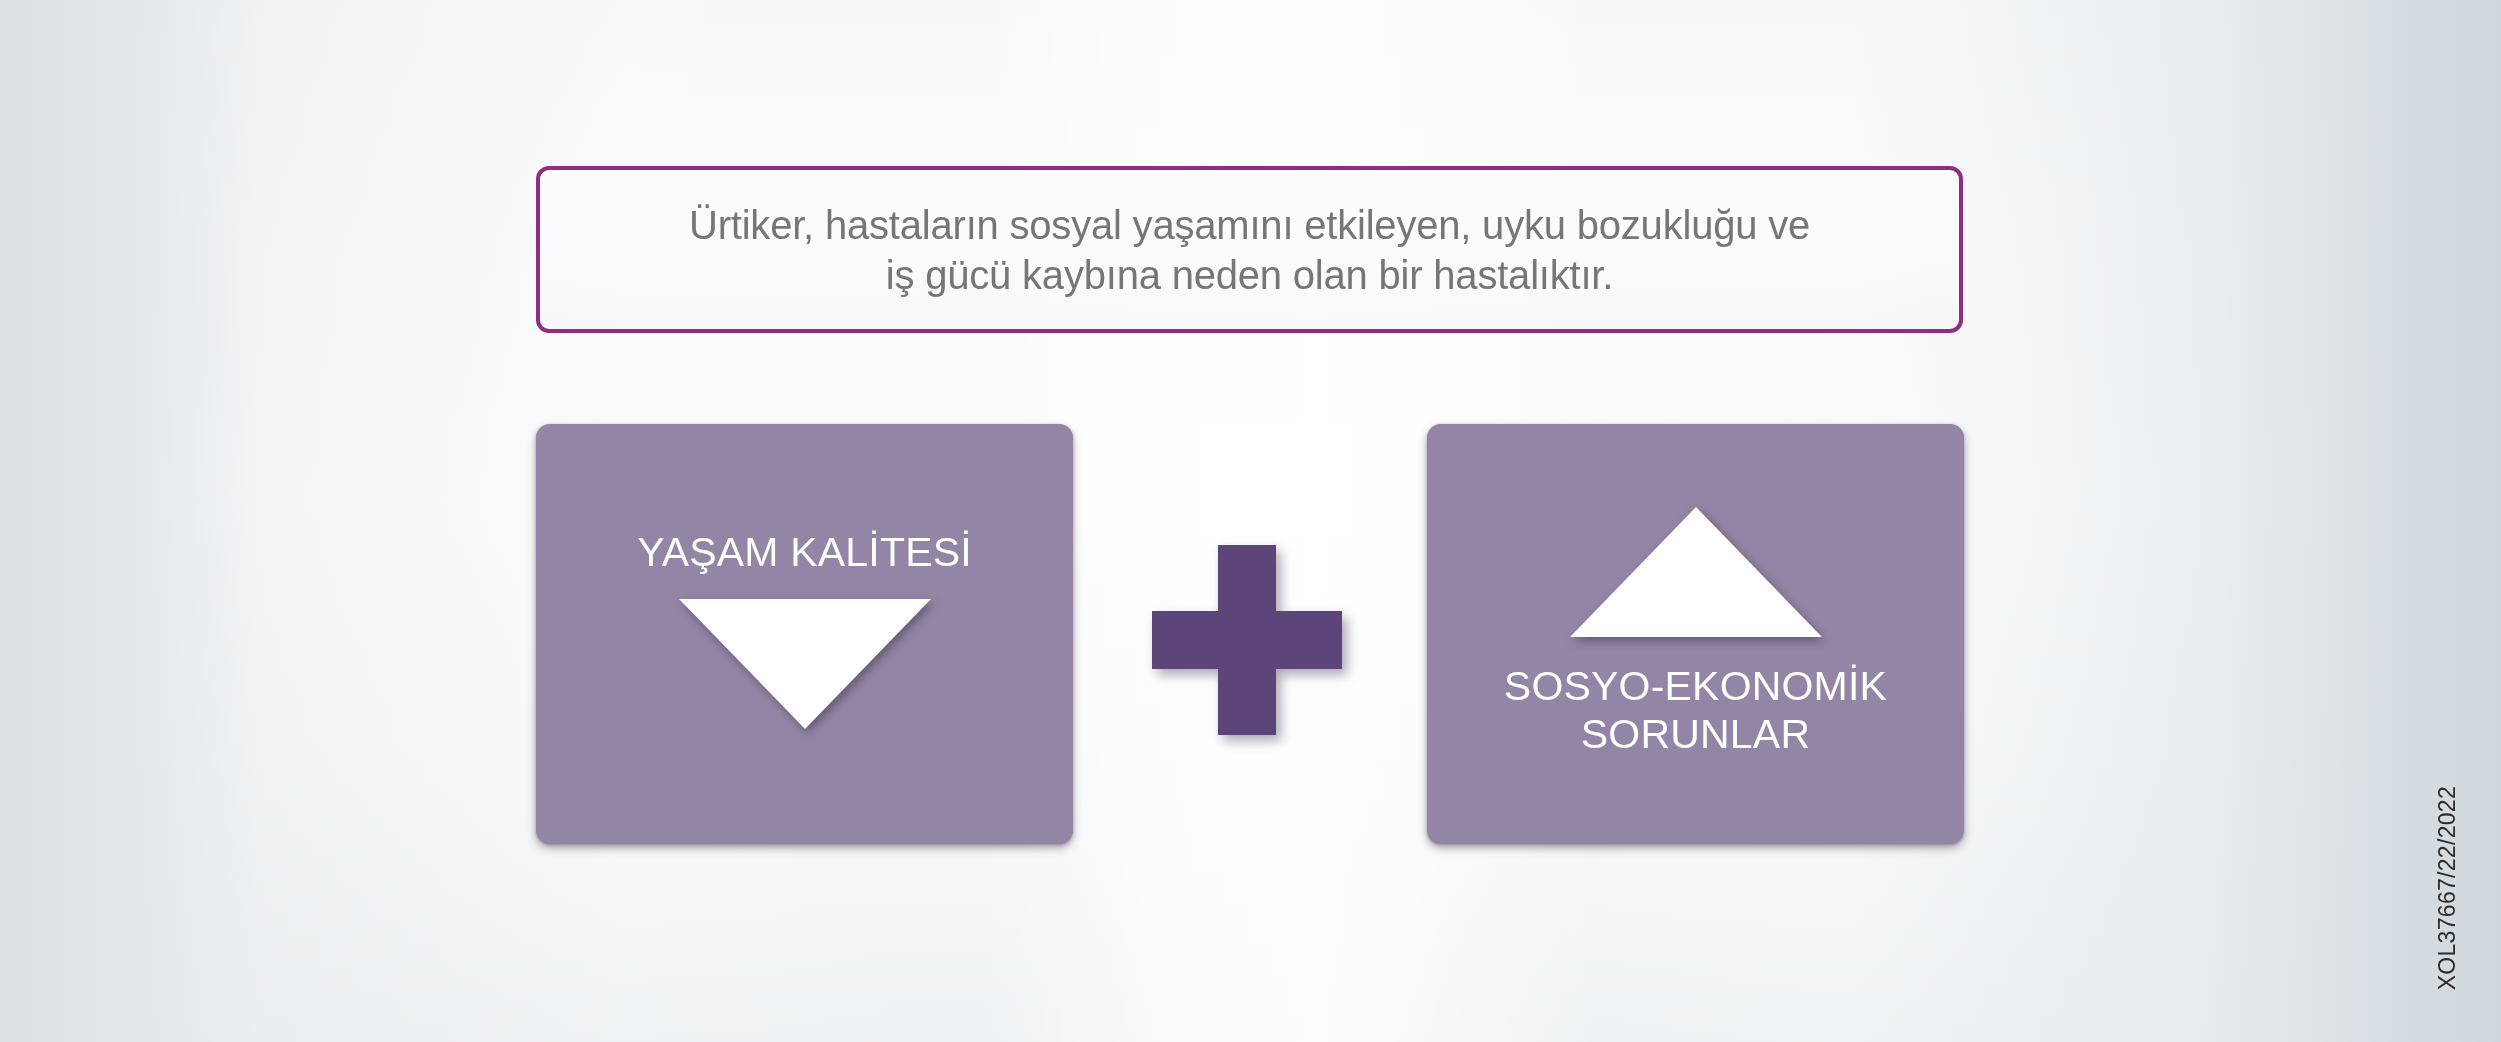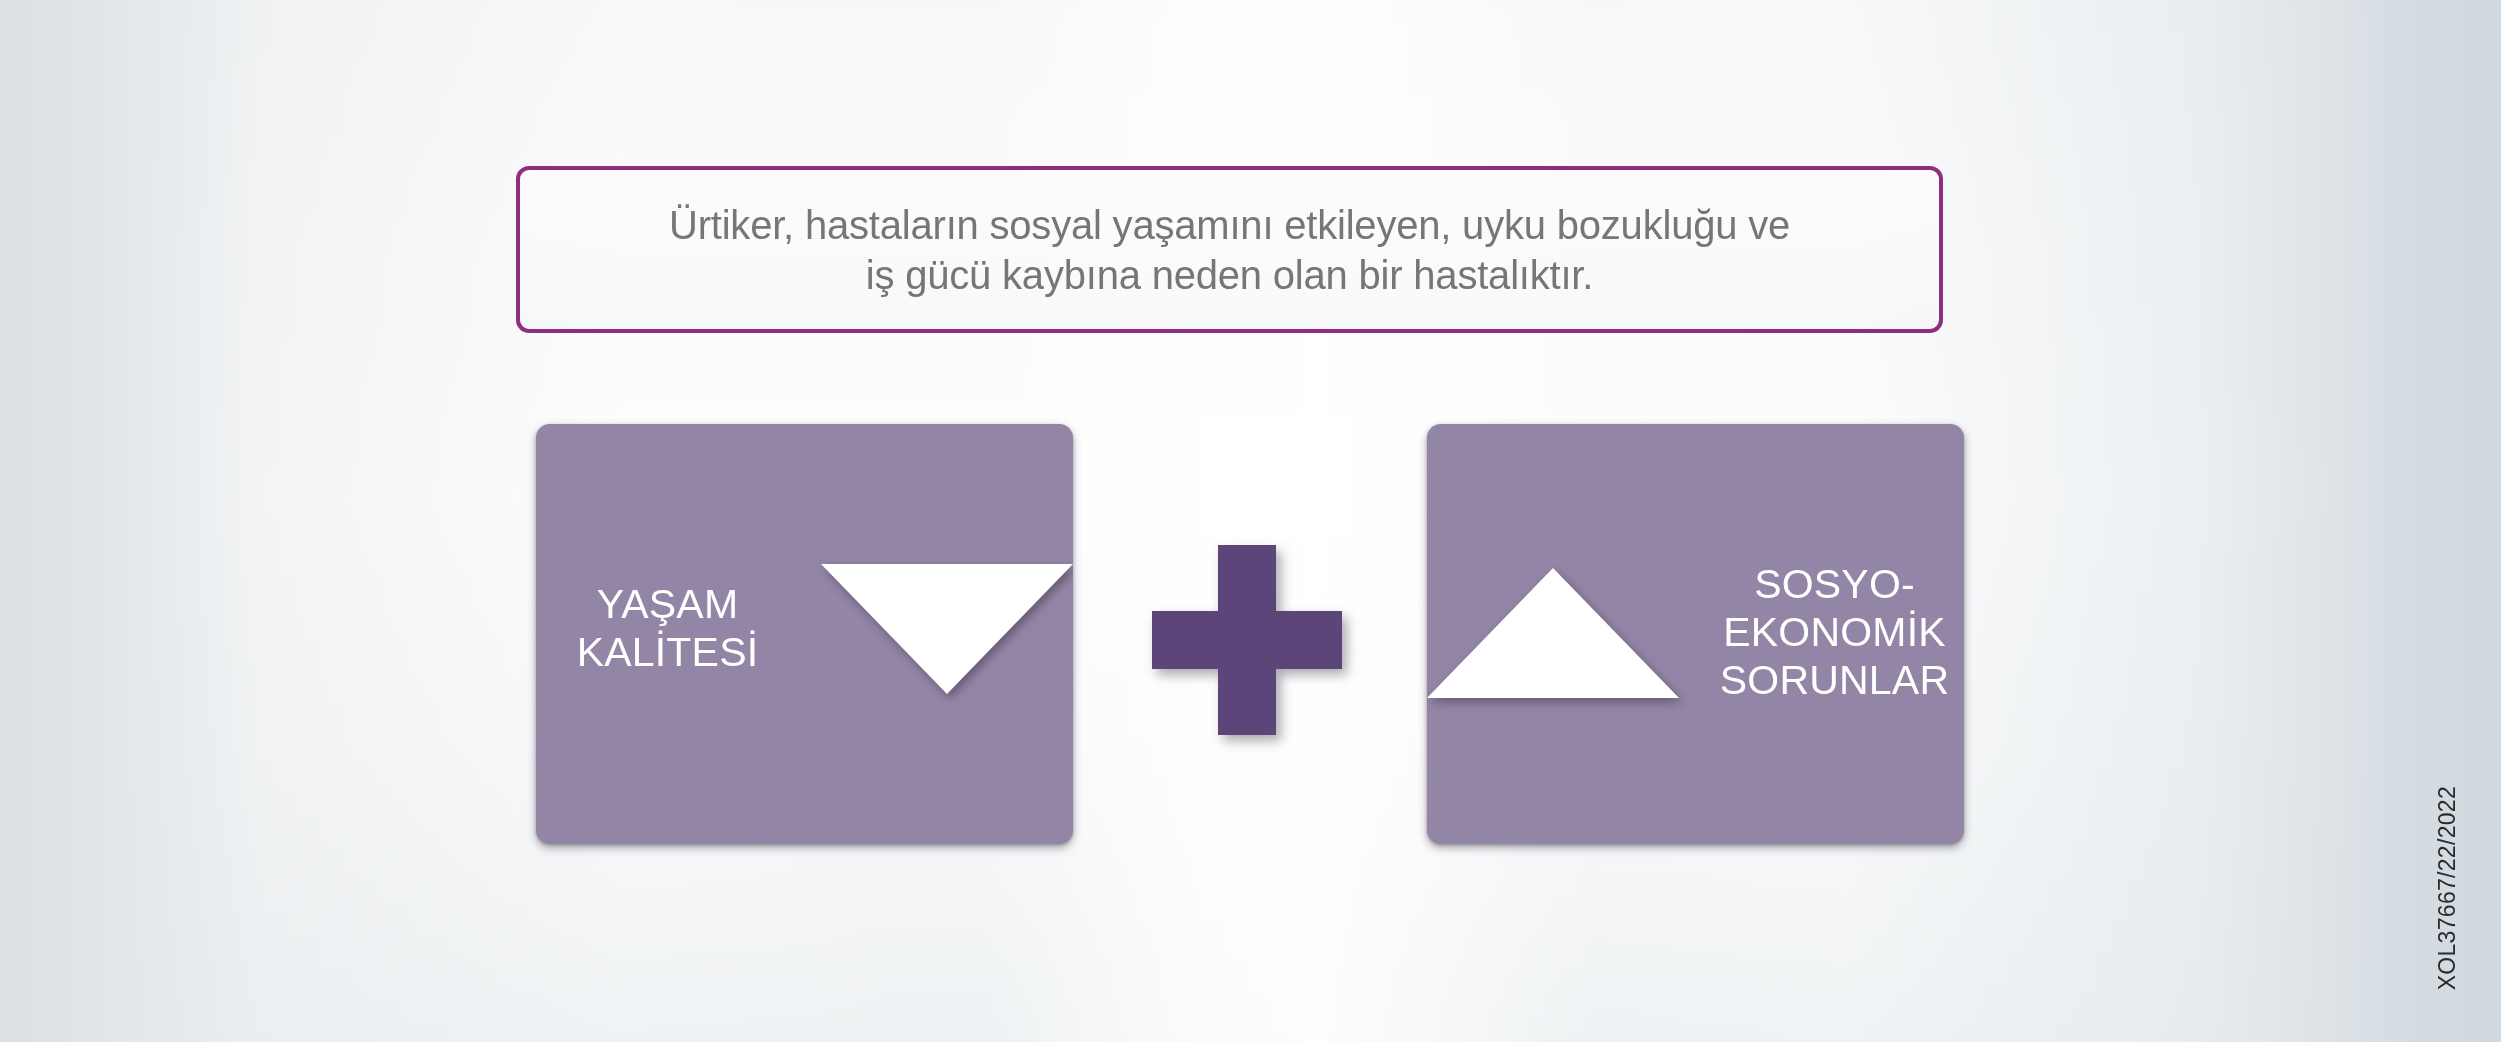--- a/index.html
+++ b/index.html
@@ -52,21 +52,21 @@
       rgba(255,255,255,0.0) 0%,
       rgba(255,255,255,0.75) 35%,
       rgba(255,255,255,0.85) 55%,
       rgba(255,255,255,0.0) 100%);
     pointer-events: none;
   }
 
   
   #statement-box {
     position: absolute;
-    left: 516px;
+    left: 536px;
     top: 166px;
     width: 1427px;
     height: 167px;
     box-sizing: border-box;
     border: 4px solid #8f2d7e;
     border-radius: 13px;
     background: linear-gradient(to bottom,
       rgba(252,252,253,0.85) 0%,
       rgba(249,250,251,0.80) 50%,
       rgba(246,247,249,0.75) 100%);
@@ -97,21 +97,21 @@
       0 1px 3px rgba(60,50,70,0.30);
     overflow: hidden;
   }
   #card-quality { left: 536px; }
   #card-socio   { left: 1427px; }
 
   .card-inner {
     position: absolute;
     inset: 0;
     display: flex;
-    flex-direction: row;
+    flex-direction: column;
     align-items: center;
     justify-content: center;
   }
 
   .card-label {
     color: #ffffff;
     font-size: 41px;
     line-height: 1.17;
     text-align: center;
     white-space: pre-line;

